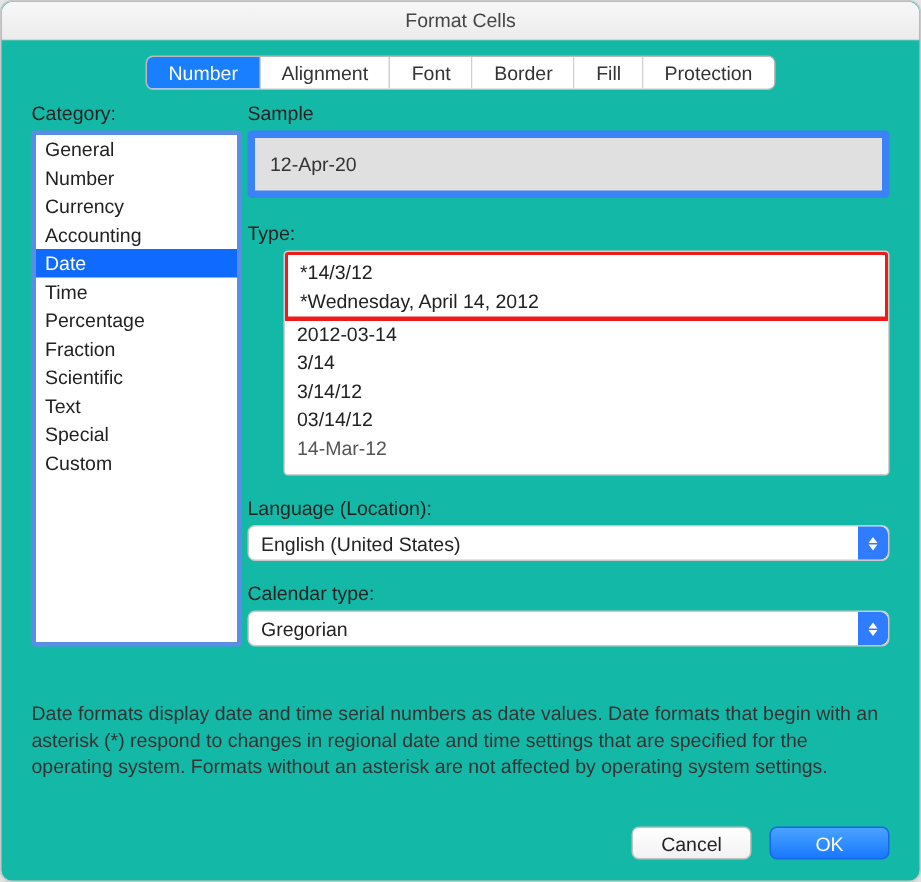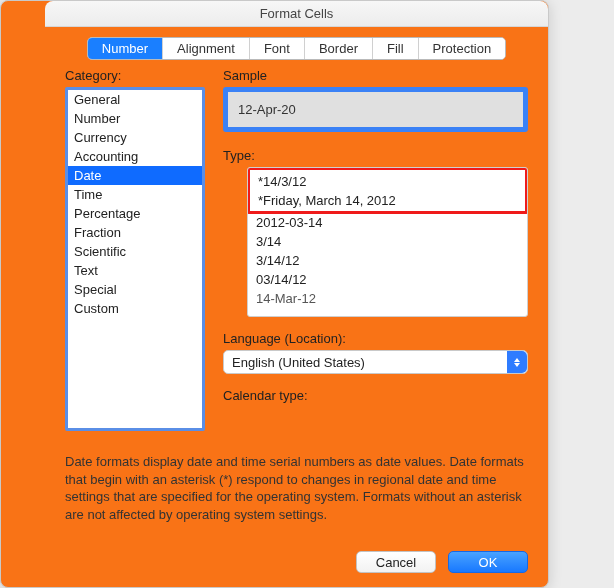--- a/index.html
+++ b/index.html
@@ -7,29 +7,28 @@
   body {
     width: 614px;
     height: 588px;
     background: #ececec;
     font-family: -apple-system, "Helvetica Neue", Arial, sans-serif;
     font-size: 13px;
     color: #222;
     overflow: hidden;
   }
   .window {
-    width: 549px;
+    width: 614px;
     height: 588px;
-    background: #f97316;
+    background: #14b8a6;
     border: 1px solid #c9c9c9;
     border-radius: 8px;
     box-shadow: 0 2px 14px rgba(0,0,0,.15);
     display: flex;
     flex-direction: column;
-    padding-left: 44px;
   }
   .titlebar {
     height: 26px;
     line-height: 26px;
     text-align: center;
     font-size: 13px;
     color: #454545;
     border-bottom: 1px solid #d6d6d6;
     background: linear-gradient(#f7f7f7,#ececec);
     border-top-left-radius: 8px;
@@ -61,21 +60,21 @@
     color: #fff;
   }
   .body {
     flex: 1;
     display: flex;
     flex-direction: column;
     padding: 0 20px 0 20px;
   }
   .cols {
     display: flex;
-    gap: 18px;
+    gap: 4px;
   }
   .leftcol { width: 140px; }
   .rightcol { flex: 1; }
   .labelrow { font-size: 13px; margin-bottom: 4px; }
   .catbox {
     border: 3px solid #5a8ee6;
     border-radius: 2px;
     background: #fff;
     height: 344px;
     overflow: hidden;
@@ -222,21 +221,21 @@
 
       <div class="rightcol">
         <div class="labelrow">Sample</div>
         <div class="samplebox">12-Apr-20</div>
 
         <div class="typewrap">
           <div class="labelrow">Type:</div>
           <div class="typelist">
             <div class="redbox">
               <div class="typerow">*14/3/12</div>
-              <div class="typerow">*Friday, March 14, 2012</div>
+              <div class="typerow">*Wednesday, April 14, 2012</div>
             </div>
             <div class="typerow">2012-03-14</div>
             <div class="typerow">3/14</div>
             <div class="typerow">3/14/12</div>
             <div class="typerow">03/14/12</div>
             <div class="typerow lastcut">14-Mar-12</div>
           </div>
         </div>
 
         <div class="selectwrap">
@@ -245,20 +244,27 @@
             <span>English (United States)</span>
             <span class="spin">
               <span class="tri up"></span>
                 <span class="tri down"></span>
             </span>
           </div>
         </div>
 
         <div class="selectwrap">
           <div class="labelrow">Calendar type:</div>
+          <div class="macselect">
+            <span>Gregorian</span>
+            <span class="spin">
+              <span class="tri up"></span>
+                <span class="tri down"></span>
+            </span>
+          </div>
         </div>
       </div>
     </div>
 
     <div class="desc">Date formats display date and time serial numbers as date values.  Date formats that begin with an asterisk (*) respond to changes in regional date and time settings that are specified for the operating system. Formats without an asterisk are not affected by operating system settings.</div>
   </div>
 
   <div class="buttons">
     <div class="btn">Cancel</div>
     <div class="btn primary">OK</div>

